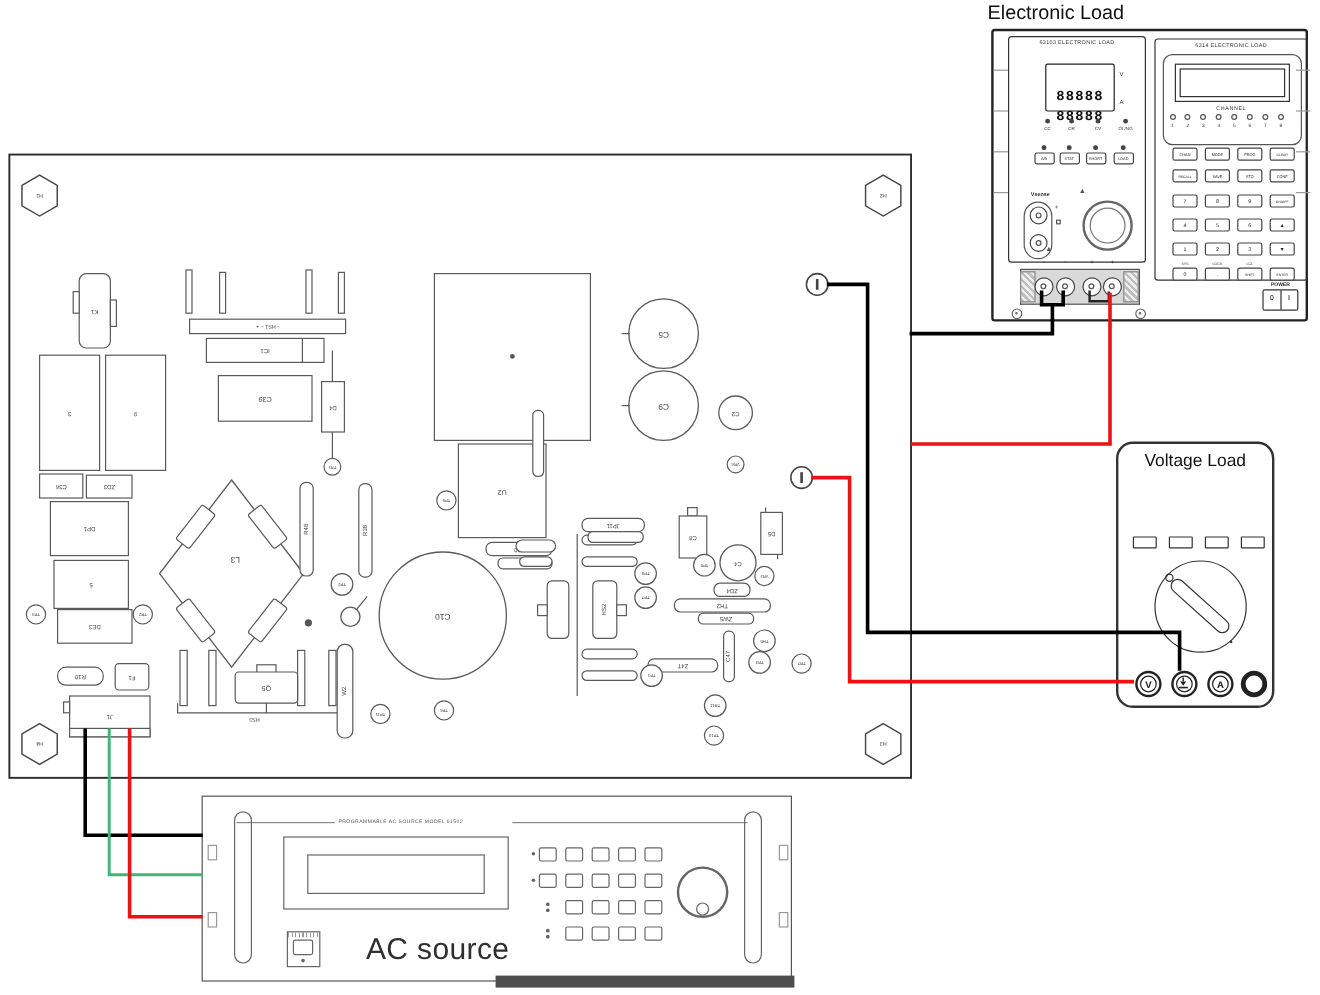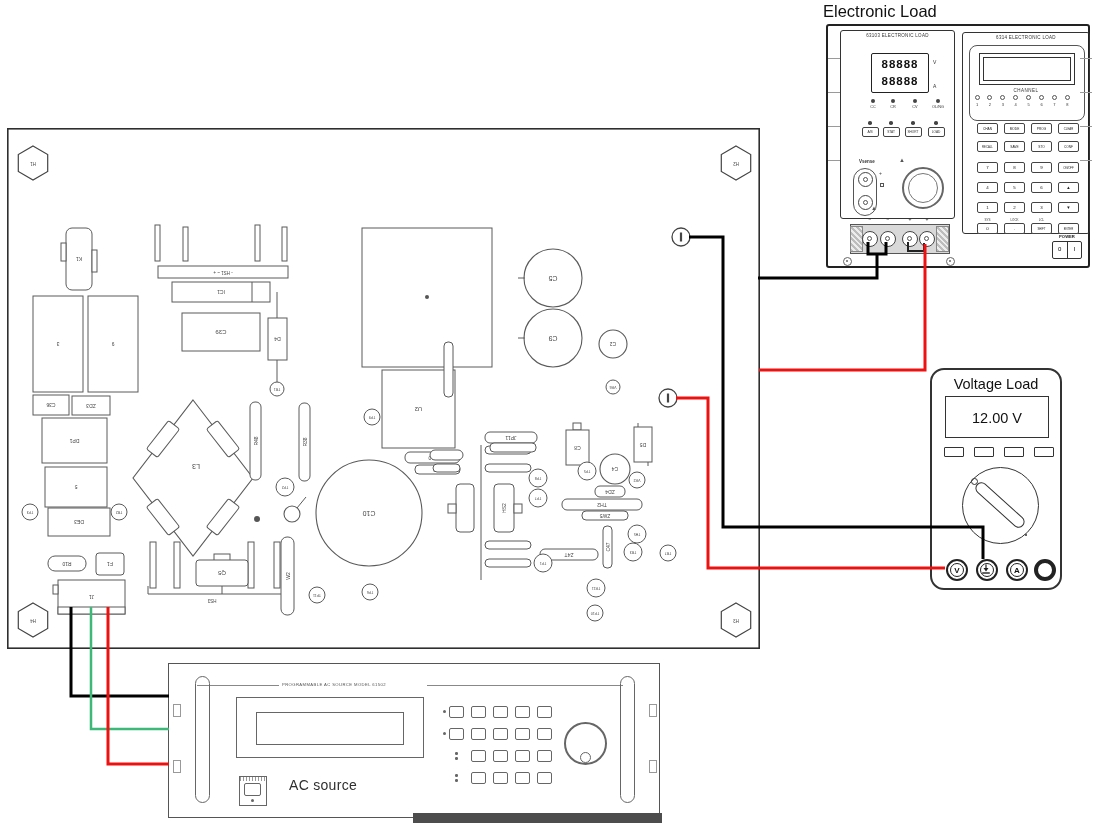--- a/index.html
+++ b/index.html
@@ -186,21 +186,21 @@
       <circle cx="668" cy="398" r="9" fill="#fff" stroke="#444" stroke-width="1.3"></circle>
       <line x1="668" y1="393.5" x2="668" y2="402.5" stroke="#444" stroke-width="2.2"></line>
     </svg>
 
   <div class="abs" style="left:823px;top:2px;font-size:16.5px;color:#111">Electronic Load</div>
 
   <div id="el-box" class="abs" style="left:826px;top:24px;width:264px;height:244px;border:2px solid #222;border-radius:3px;background:#fff">
 
     <div id="el-left" class="abs" style="left:12px;top:4px;width:115px;height:189px;border:1.5px solid #333;border-radius:3px">
       <div class="abs" style="left:0;top:2px;width:100%;text-align:center;font-size:4.5px;color:#333;letter-spacing:.3px">63103 ELECTRONIC LOAD</div>
-      <div class="abs" style="left:30px;top:22px;width:58px;height:40px;border:1.5px solid #222;border-radius:2px;text-align:center;font-family:Liberation Sans, sans-serif;font-weight:bold;font-size:11.5px;letter-spacing:1px;line-height:17px;padding-top:2px;color:#111">
+      <div class="abs" style="left:30px;top:22px;width:58px;height:40px;border:1.5px solid #222;border-radius:2px;text-align:center;font-family:Liberation Mono, monospace;font-weight:bold;font-size:11.5px;letter-spacing:1px;line-height:17px;padding-top:18px;color:#111">
         <div>88888</div>
         <div>88888</div>
       </div>
       <div class="abs" style="left:92px;top:28px;font-size:5px;color:#333">V</div>
       <div class="abs" style="left:92px;top:52px;font-size:5px;color:#333">A</div>
       <div class="abs" style="left:18px;top:128px;font-size:4.5px;font-weight:bold;color:#333">Vsense</div>
       <div class="abs" style="left:58px;top:126px;font-size:6px;color:#555">▲</div>
       <div class="abs" style="left:30px;top:174px;font-size:6px;color:#555">▲</div>
       <div class="abs" style="left:12px;top:137px;width:24px;height:48px;border:1.5px solid #555;border-radius:12px"></div>
       <div class="abs" style="left:16.5px;top:141px;width:15px;height:15px;border:1.5px solid #444;border-radius:50%">
@@ -326,21 +326,20 @@
       <div class="tick" style="left: 0px; width: 12px; top: 66px;"></div>
       <div class="tick" style="left: 252px; width: 12px; top: 66px;"></div>
       <div class="tick" style="left: 0px; width: 12px; top: 100px;"></div>
       <div class="tick" style="left: 252px; width: 12px; top: 100px;"></div>
       <div class="tick" style="left: 0px; width: 12px; top: 134px;"></div>
       <div class="tick" style="left: 252px; width: 12px; top: 134px;"></div>
     </div>
 
   <div id="vm-box" class="abs" style="left:930px;top:368px;width:132px;height:222px;border:2px solid #333;border-radius:14px;background:#fff">
     <div class="abs" style="left:0;top:6px;width:100%;text-align:center;font-size:14.5px;color:#111">Voltage Load</div>
-    <div class="abs" style="left:13px;top:26px;width:104px;height:42px;border:1.5px solid #333;text-align:center;font-size:14.5px;line-height:42px;color:#111">12.00 V</div>
     <div id="vm-btns" class="abs" style="left:0;top:0">
         <div style="position: absolute; left: 12px; top: 77px; width: 20px; height: 10px; border: 1.5px solid rgb(51, 51, 51); border-radius: 1px; background: rgb(255, 255, 255);"></div>
         <div style="position: absolute; left: 42px; top: 77px; width: 20px; height: 10px; border: 1.5px solid rgb(51, 51, 51); border-radius: 1px; background: rgb(255, 255, 255);"></div>
         <div style="position: absolute; left: 72px; top: 77px; width: 20px; height: 10px; border: 1.5px solid rgb(51, 51, 51); border-radius: 1px; background: rgb(255, 255, 255);"></div>
         <div style="position: absolute; left: 102px; top: 77px; width: 20px; height: 10px; border: 1.5px solid rgb(51, 51, 51); border-radius: 1px; background: rgb(255, 255, 255);"></div>
       </div>
     <div class="abs" style="left:29.5px;top:96.5px;width:77px;height:77px;border:1.5px solid #333;border-radius:50%">
       <div class="abs" style="left:6px;top:31px;width:62px;height:12px;border:1.5px solid #333;border-radius:6px;transform:rotate(42deg)"></div>
       <div class="abs" style="left:8px;top:10px;width:7px;height:7px;border:1.2px solid #333;border-radius:50%"></div>
       <div class="abs" style="left:62px;top:66px;width:2.5px;height:2.5px;background:#333;border-radius:50%"></div>
@@ -409,21 +408,21 @@
         <div style="position: absolute; left: 368px; top: 108px; width: 15px; height: 12px; border: 1.2px solid rgb(102, 102, 102); border-radius: 2px; background: rgb(255, 255, 255);"></div>
       </div>
     <div class="abs" style="left:395px;top:58px;width:43px;height:43px;border:2px solid #666;border-radius:50%">
       <div class="abs" style="left:14px;top:28px;width:11px;height:11px;border:1.5px solid #666;border-radius:50%"></div>
     </div>
     <div class="abs" style="left:70px;top:112px;width:28px;height:30px;border:1.5px solid #666">
       <div class="abs" style="left:0;top:0;width:100%;height:4px;background:repeating-linear-gradient(90deg,#999 0 1px,transparent 1px 3px)"></div>
       <div class="abs" style="left:4px;top:6px;width:17px;height:13px;border:1px solid #666;border-radius:2px"></div>
       <div class="abs" style="left:11px;top:22px;width:3px;height:3px;background:#666;border-radius:50%"></div>
     </div>
-    <div class="abs" style="left:120px;top:113px;font-size:14px;color:#2f2f2f;font-weight:500;letter-spacing:.3px">AC source</div>
+    <div class="abs" style="left:136px;top:113px;font-size:25px;color:#2f2f2f;font-weight:500;letter-spacing:.3px">AC source</div>
   </div>
   <div class="abs" style="left:413px;top:813px;width:249px;height:10px;background:#4d4d4d"></div>
 
   <svg id="wire-svg" width="1100" height="829" style="pointer-events:none">
       <polyline points="868,242 868,254 886,254 886,242" fill="none" stroke="#000000" stroke-width="3" stroke-linejoin="miter"></polyline>
       <polyline points="877,254 877,278 758,278" fill="none" stroke="#000000" stroke-width="3" stroke-linejoin="miter"></polyline>
       <polyline points="908,242 908,251 924,251 924,243" fill="none" stroke="#222222" stroke-width="2" stroke-linejoin="miter"></polyline>
       <polyline points="925,244 925,370 759,370" fill="none" stroke="#ee1111" stroke-width="3" stroke-linejoin="miter"></polyline>
       <polyline points="689,237 723,237 723,527 983,527 983,559" fill="none" stroke="#000000" stroke-width="3" stroke-linejoin="miter"></polyline>
       <polyline points="676,398 708,398 708,568 945,568" fill="none" stroke="#ee1111" stroke-width="3" stroke-linejoin="miter"></polyline>

